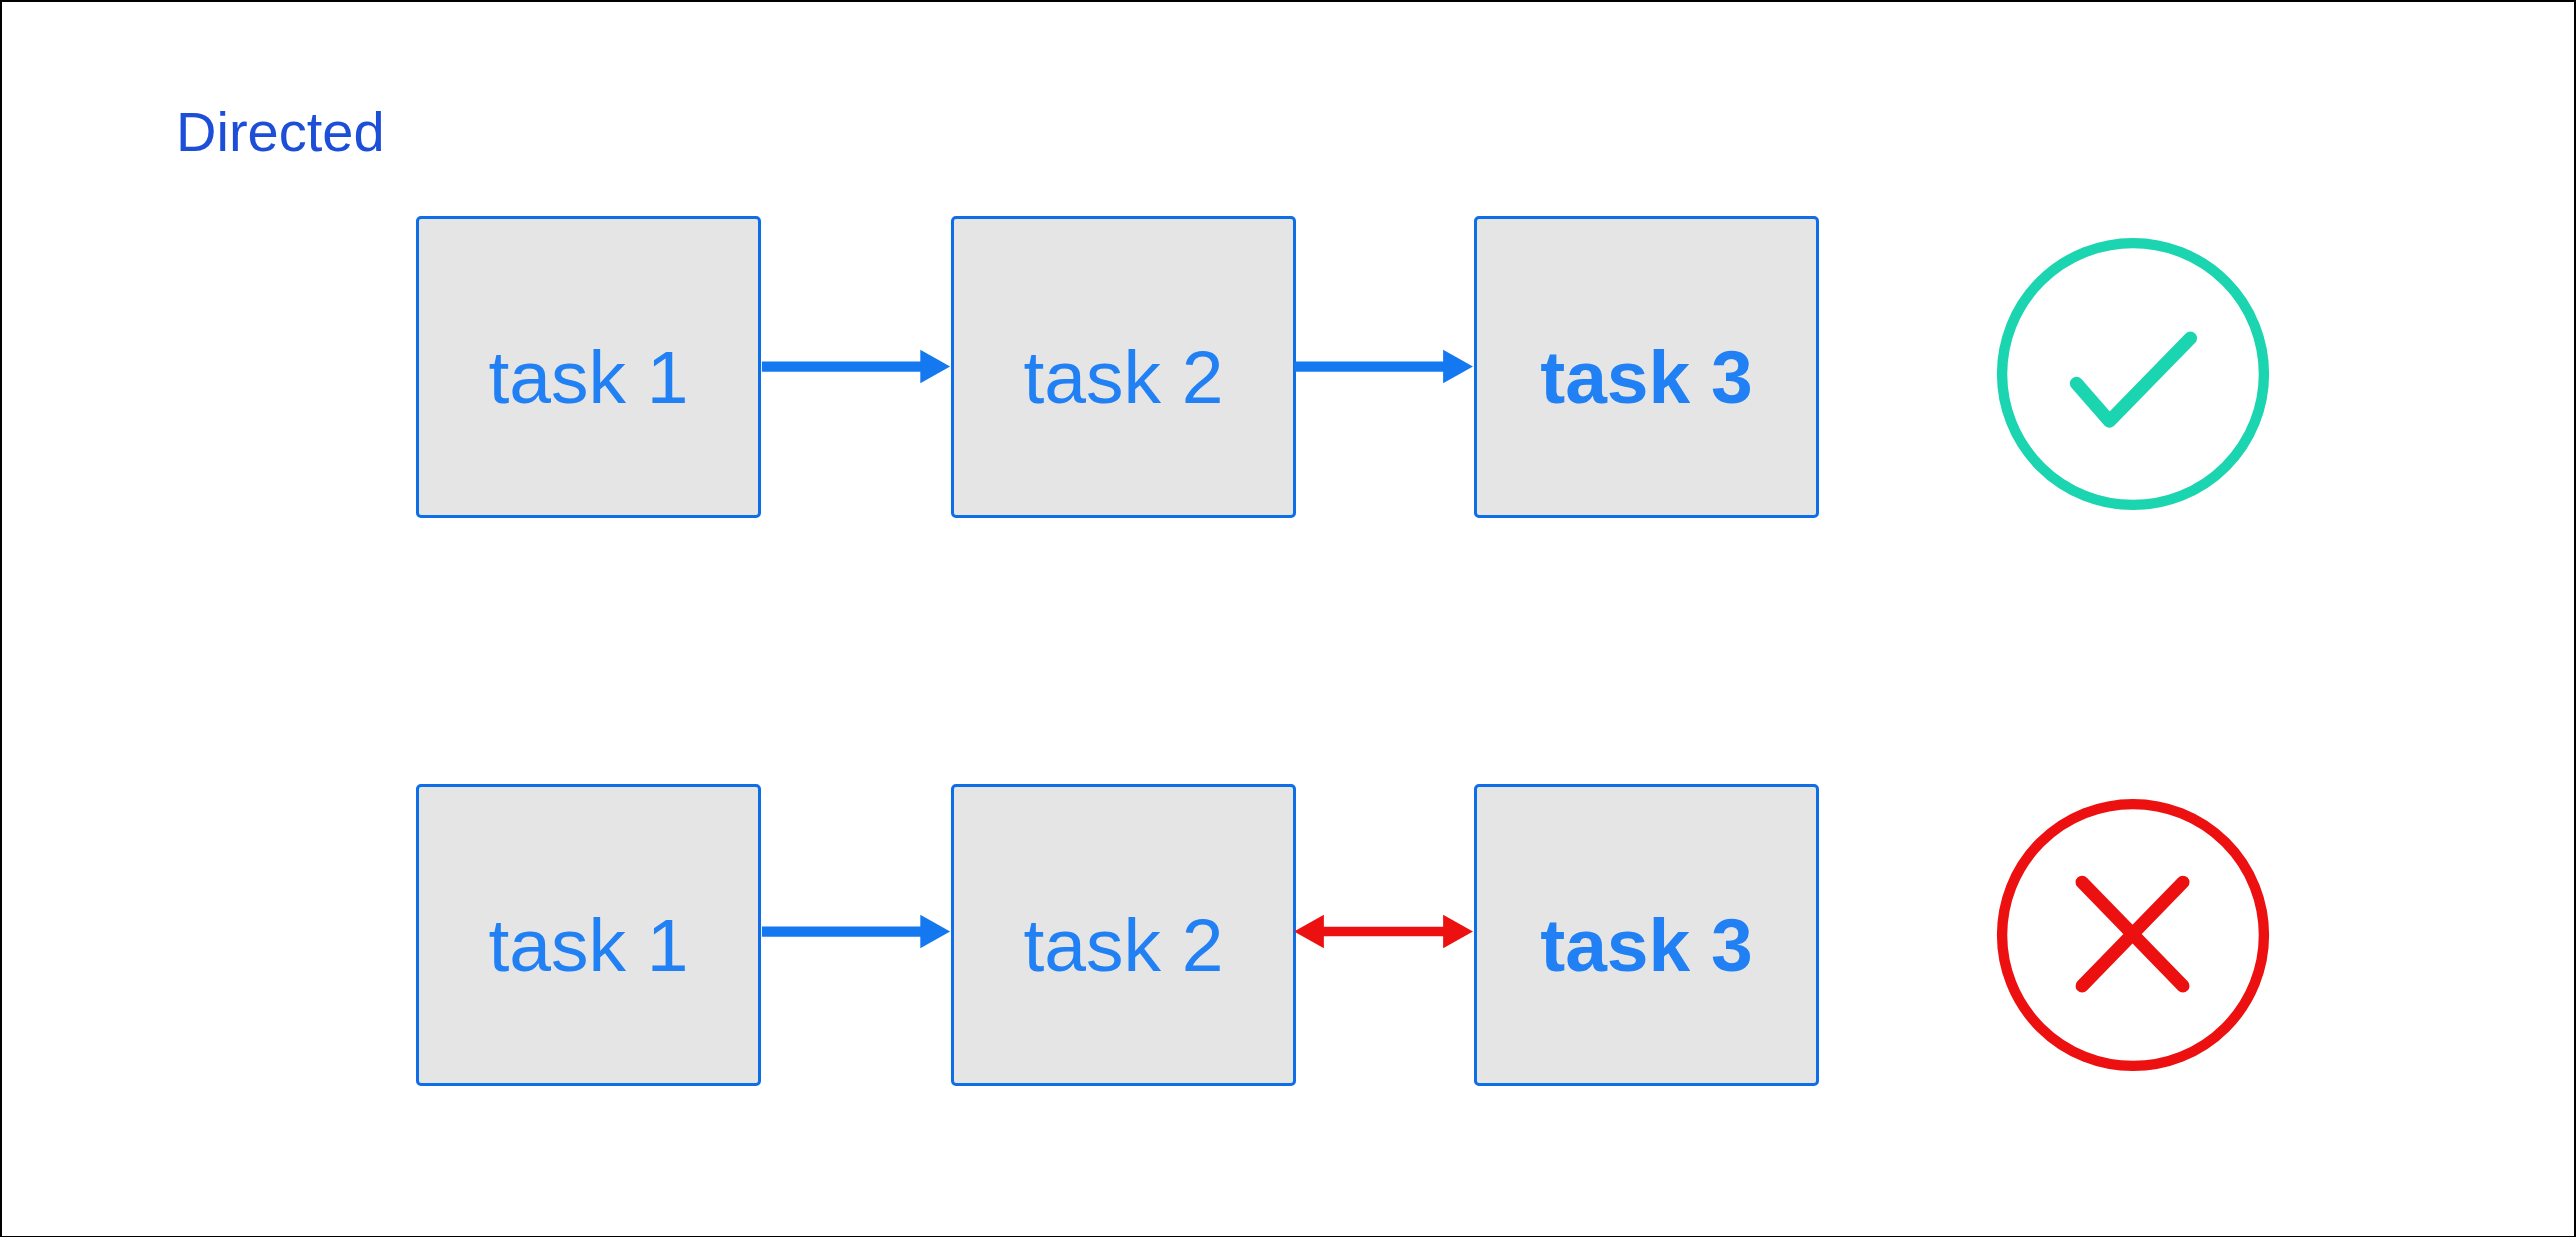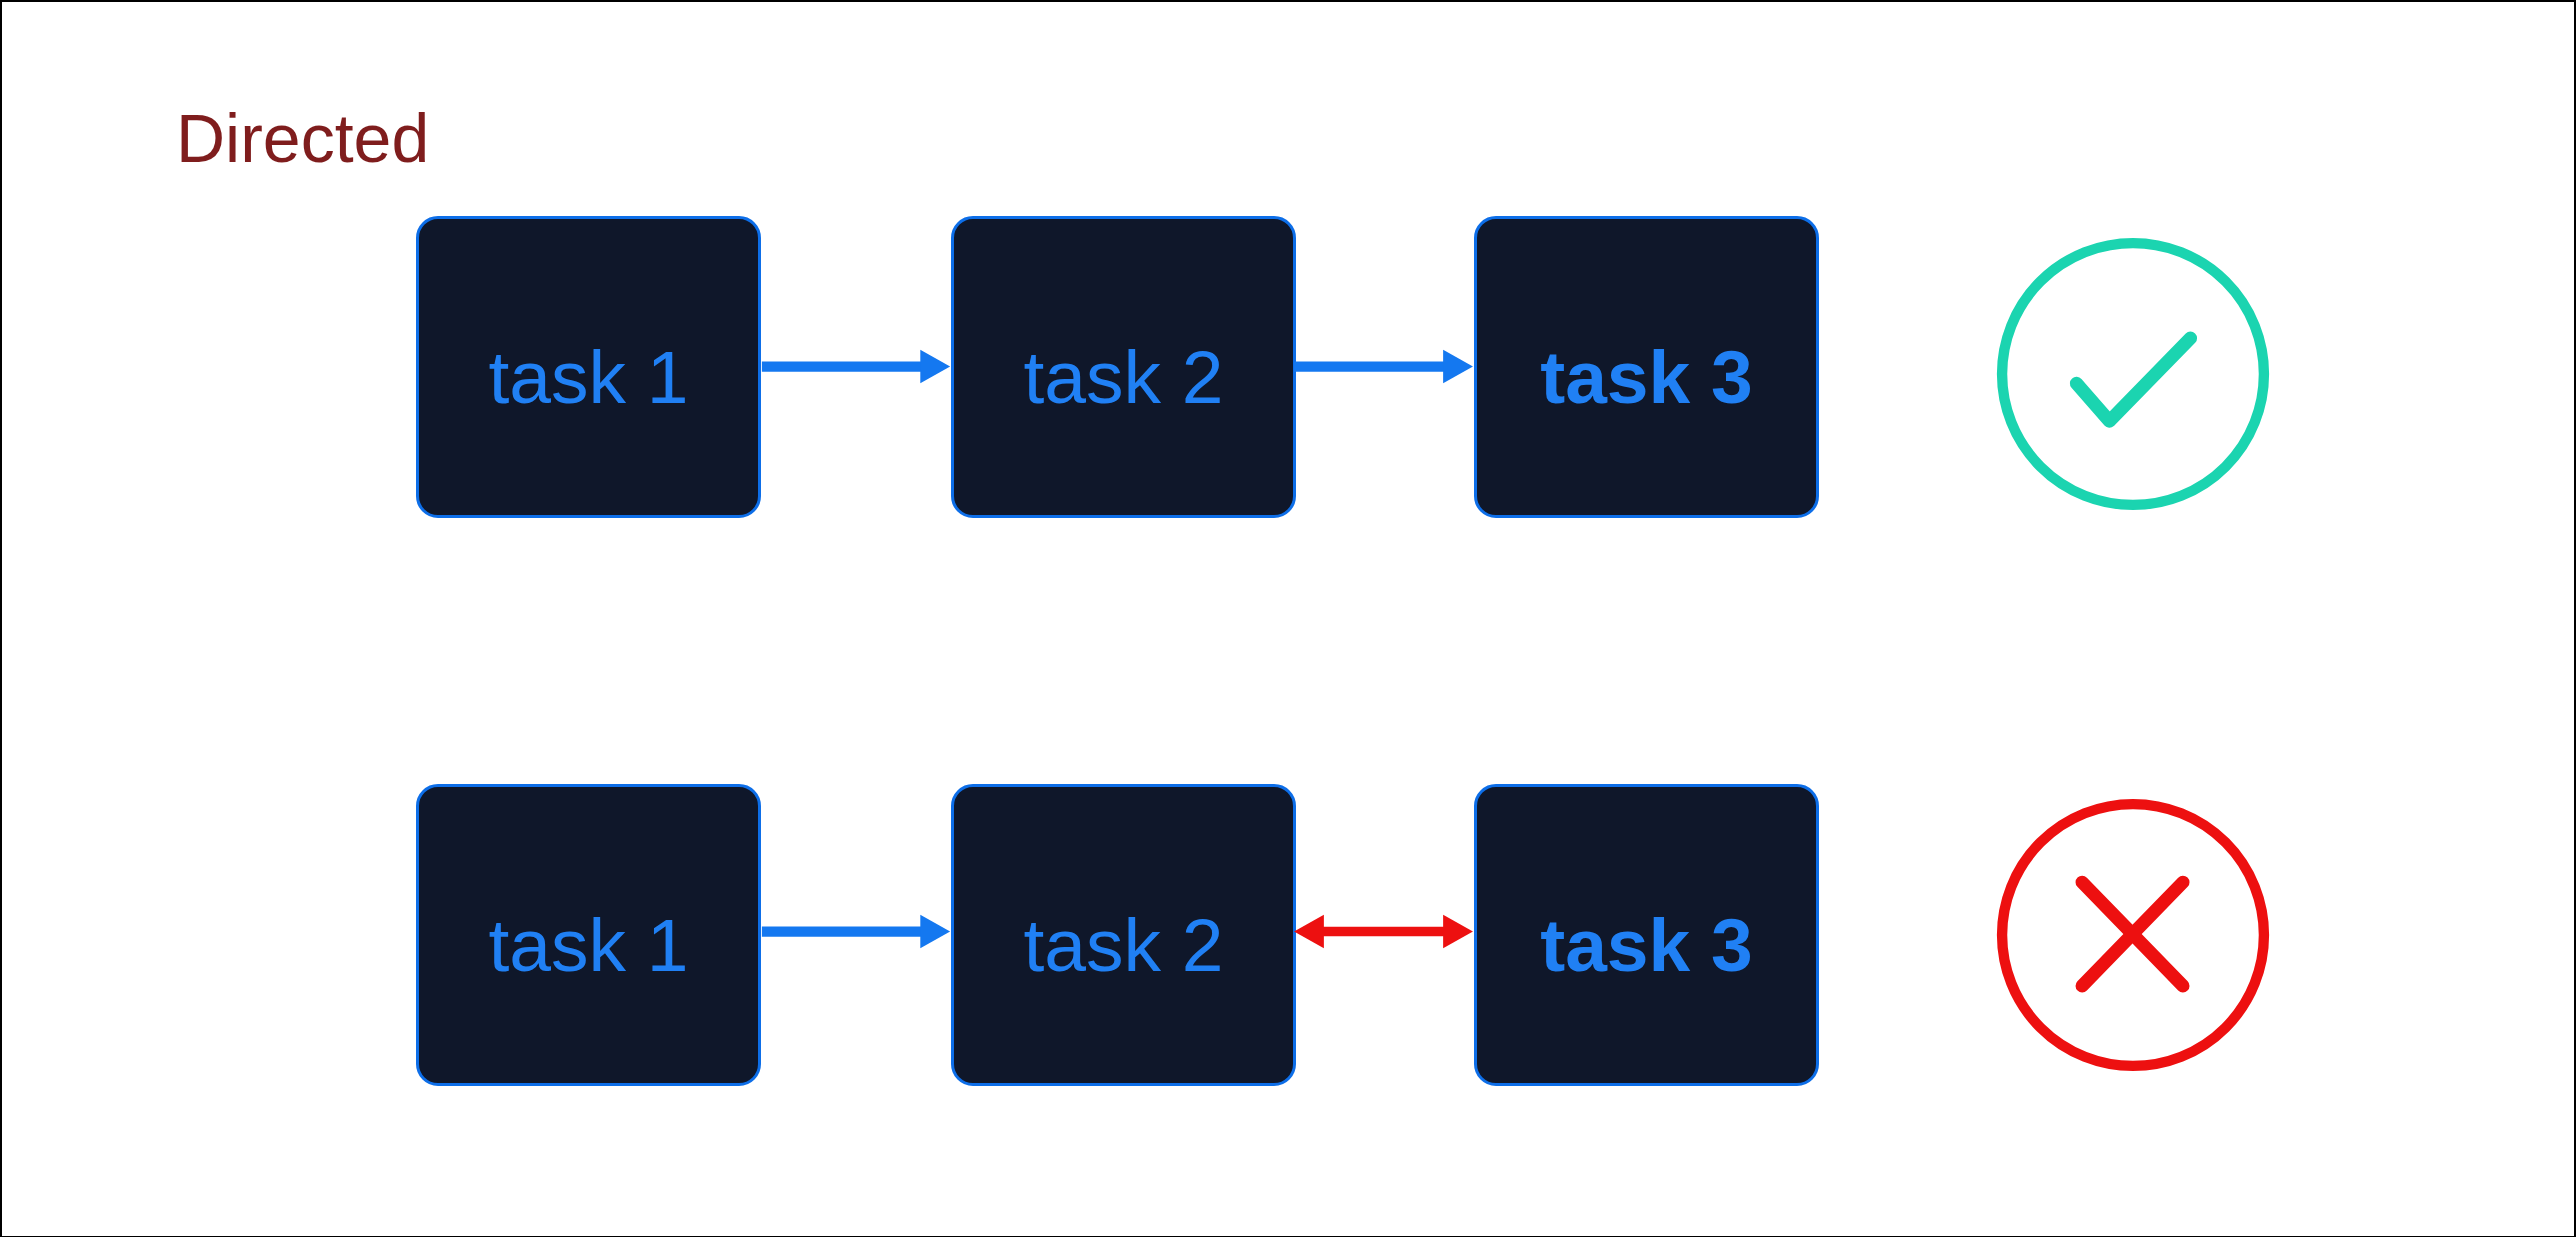--- a/index.html
+++ b/index.html
@@ -12,32 +12,32 @@
     position: relative;
     width: 2576px;
     height: 1238px;
     background: #ffffff;
     border: 2.8px solid #000000;
     box-sizing: border-box;
     overflow: hidden;
   }
   .section-label {
     position: absolute;
-    font-size: 68px;
+    font-size: 56px;
     line-height: 1;
-    color: #7f1d1d;
+    color: #1d4ed8;
     white-space: nowrap;
   }
   .task-box {
     position: absolute;
     width: 345px;
     height: 302px;
-    background: #0f172a;
+    background: #e5e5e5;
     border: 3.8px solid #0D6EE8;
-    border-radius: 22px;
+    border-radius: 5px;
     box-sizing: border-box;
     display: flex;
     align-items: center;
     justify-content: center;
     padding-top: 20px;
   }
   .task-box .task-text {
     font-size: 75px;
     color: #2080F4;
     white-space: nowrap;

